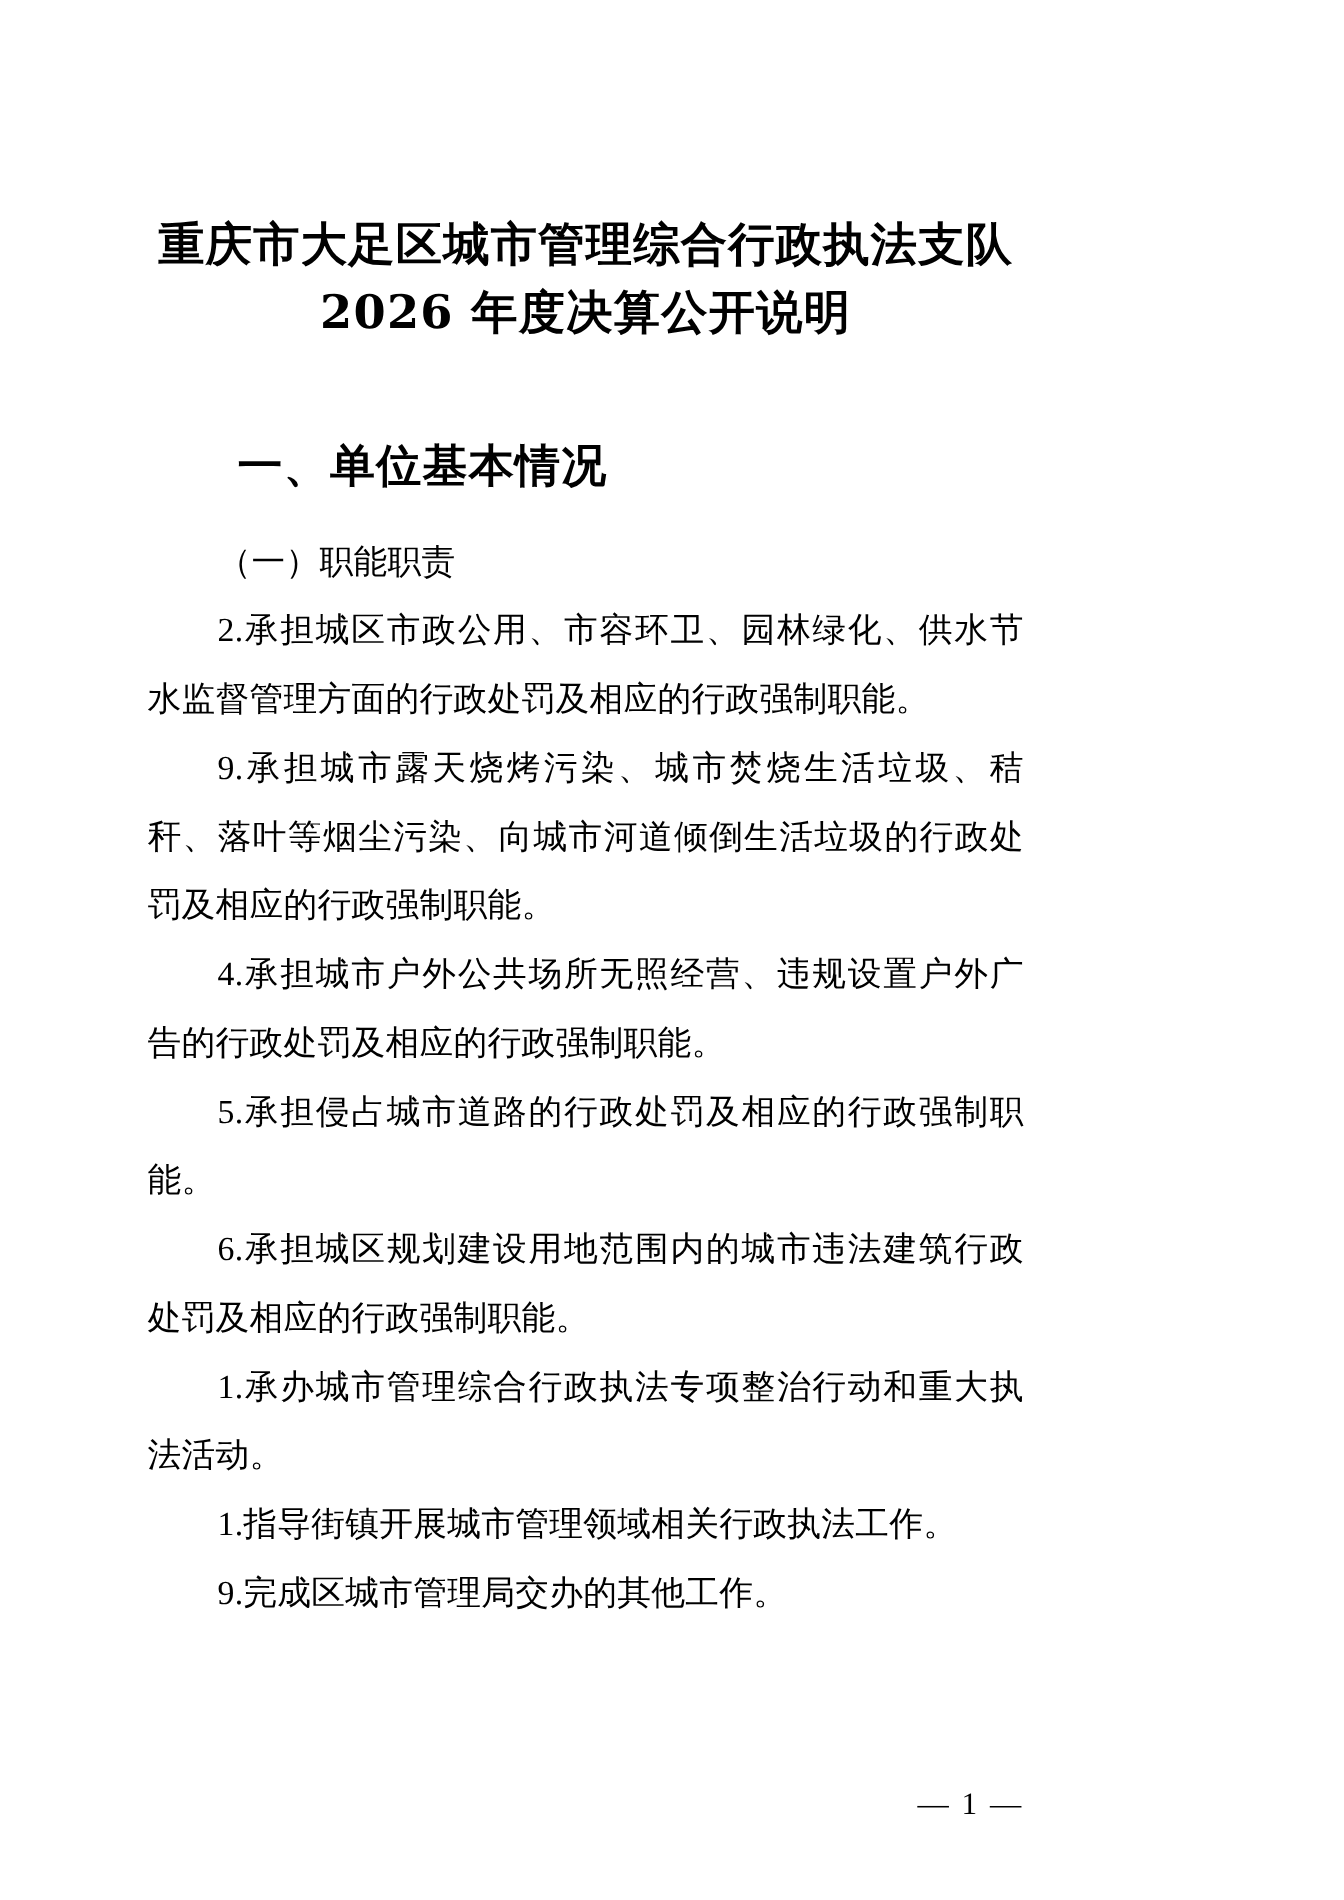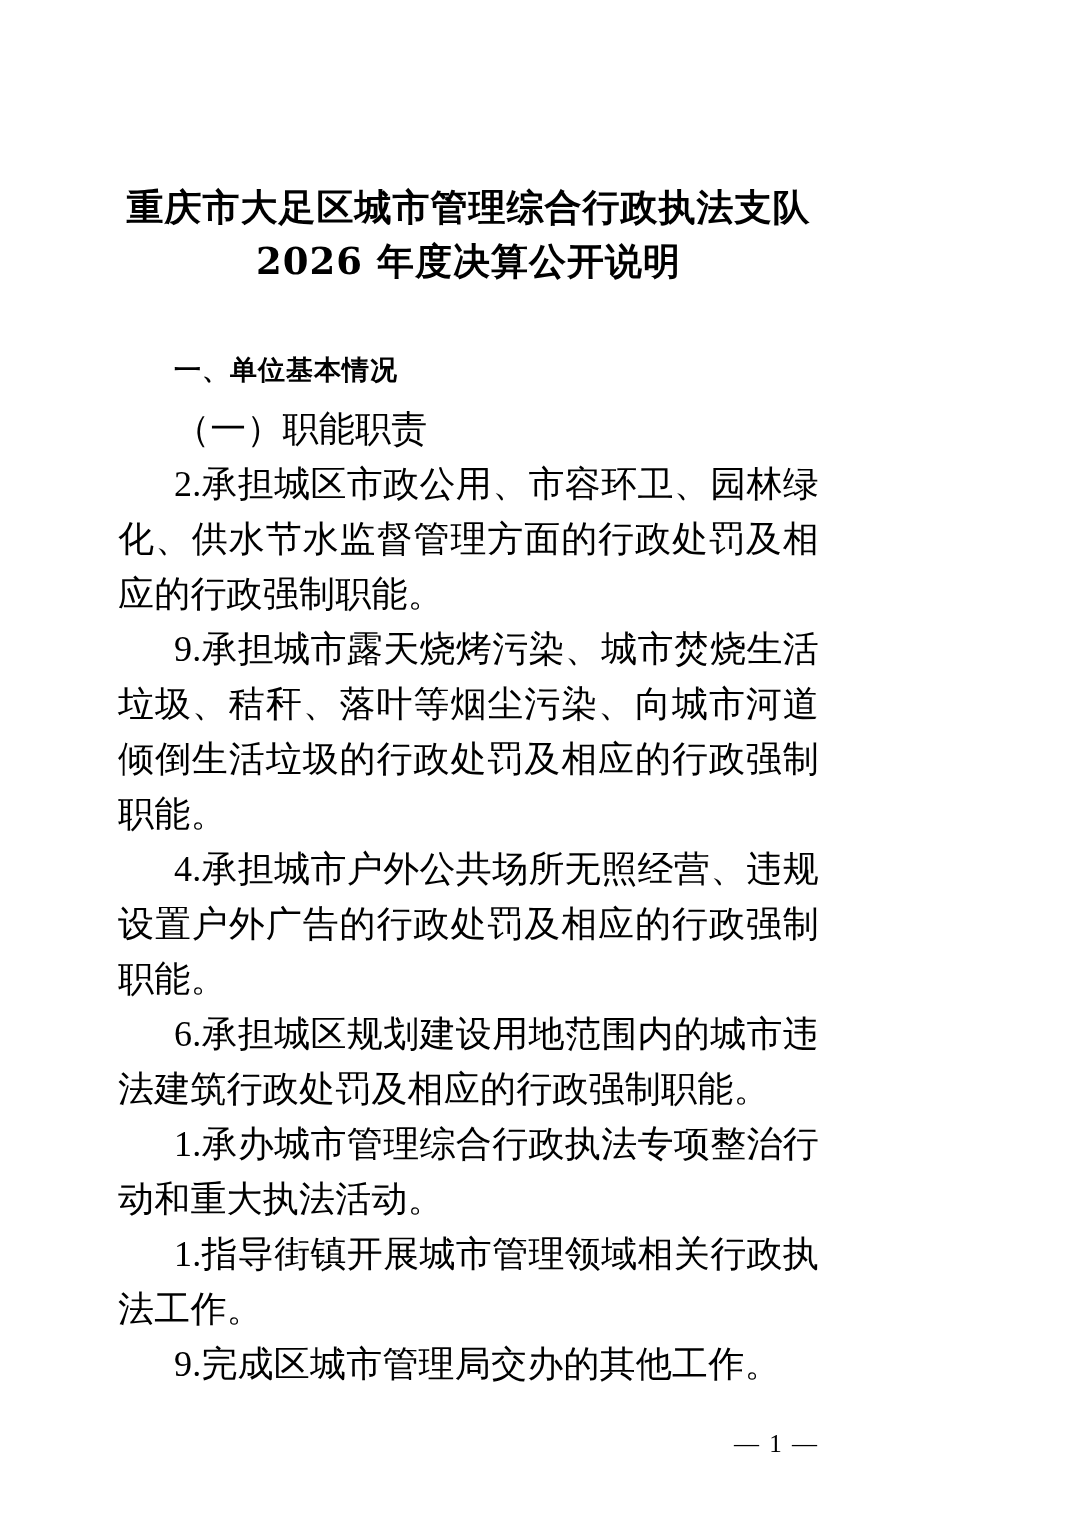--- a/index.html
+++ b/index.html
@@ -13,47 +13,47 @@
     font-family: "Liberation Serif", "DejaVu Serif", serif;
     color: #000000;
     position: relative;
     overflow: hidden;
   }
   .page {
     position: relative;
     width: 937px;
     height: 1520px;
     box-sizing: border-box;
-    padding: 12px 118px;
+    padding: 0 118px;
   }
   .doc-title {
     text-align: center;
     font-family: "DejaVu Serif", "Liberation Serif", serif;
     font-weight: bold;
     font-size: 37px;
     line-height: 54px;
     letter-spacing: 1px;
     margin: 0;
     padding-top: 168px;
   }
   .doc-title .line2 {
     display: block;
   }
   .section-heading {
     font-family: "DejaVu Sans", "Liberation Sans", sans-serif;
     font-weight: bold;
-    font-size: 27px;
+    font-size: 36px;
     line-height: 40px;
-    margin: 0;
+    margin: 16px;
     padding-top: 62px;
     padding-left: 56px;
     letter-spacing: 1px;
   }
   .para {
-    font-size: 36px;
+    font-size: 27px;
     line-height: 55px;
     margin: 0;
     text-align: justify;
     text-justify: inter-ideograph;
     text-indent: 56px;
     letter-spacing: 0.2px;
   }
   .para.first {
     padding-top: 12px;
   }
@@ -74,20 +74,21 @@
     <span>重庆市大足区城市管理综合行政执法支队</span>
     <span class="line2">2026 年度决算公开说明</span>
   </h1>
 
   <h2 class="section-heading">一、单位基本情况</h2>
 
   <p class="para first">（一）职能职责</p>
   <p class="para">2.承担城区市政公用、市容环卫、园林绿化、供水节水监督管理方面的行政处罚及相应的行政强制职能。</p>
   <p class="para">9.承担城市露天烧烤污染、城市焚烧生活垃圾、秸秆、落叶等烟尘污染、向城市河道倾倒生活垃圾的行政处罚及相应的行政强制职能。</p>
   <p class="para">4.承担城市户外公共场所无照经营、违规设置户外广告的行政处罚及相应的行政强制职能。</p>
+  <p class="para">5.承担侵占城市道路的行政处罚及相应的行政强制职能。</p>
   <p class="para">6.承担城区规划建设用地范围内的城市违法建筑行政处罚及相应的行政强制职能。</p>
   <p class="para">1.承办城市管理综合行政执法专项整治行动和重大执法活动。</p>
   <p class="para">1.指导街镇开展城市管理领域相关行政执法工作。</p>
   <p class="para">9.完成区城市管理局交办的其他工作。</p>
 
   <div class="page-number">— 1 —</div>
 
 </div>
 
 </body></html>

